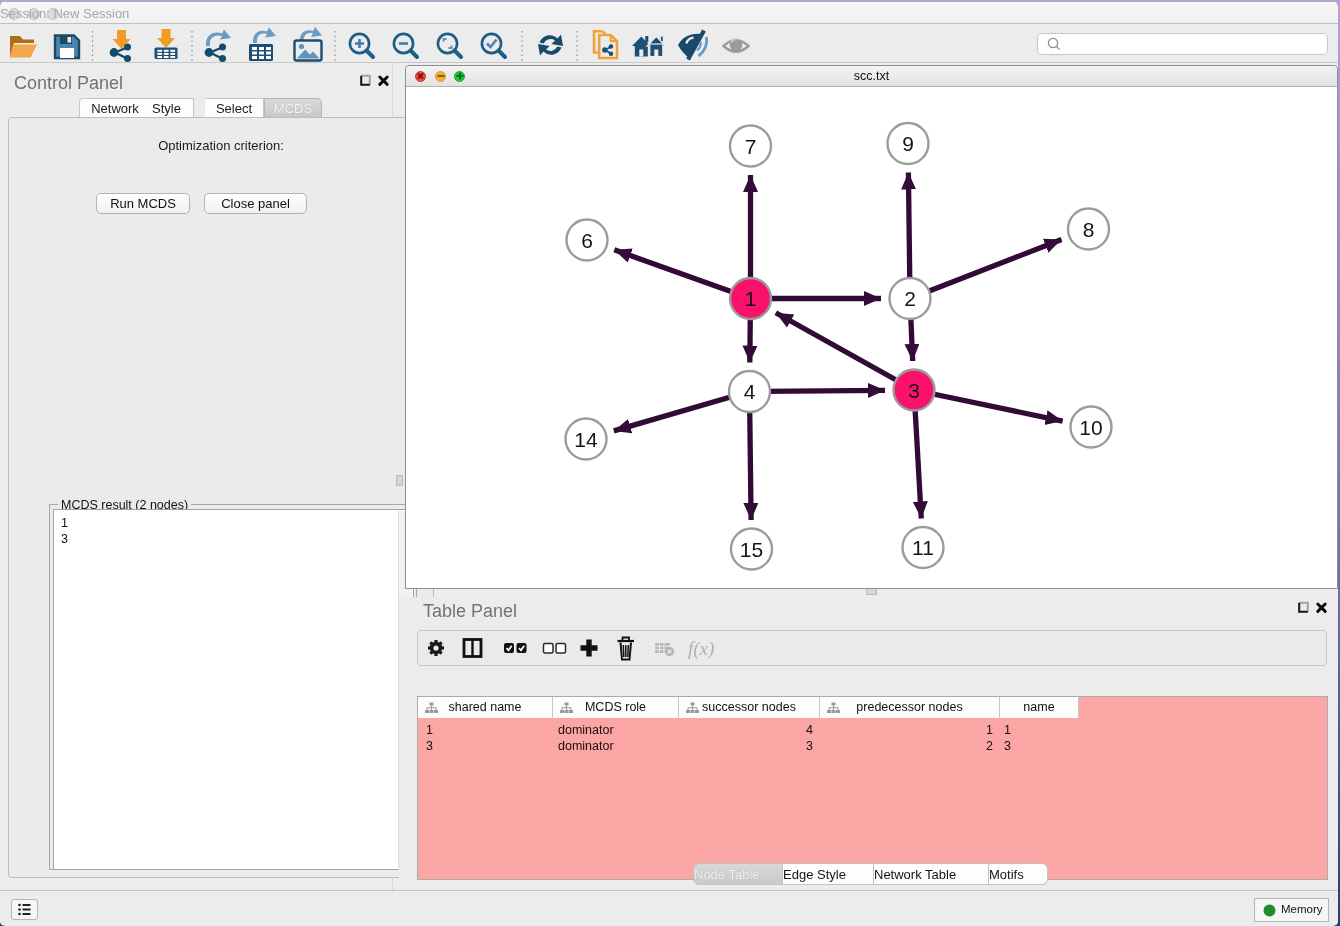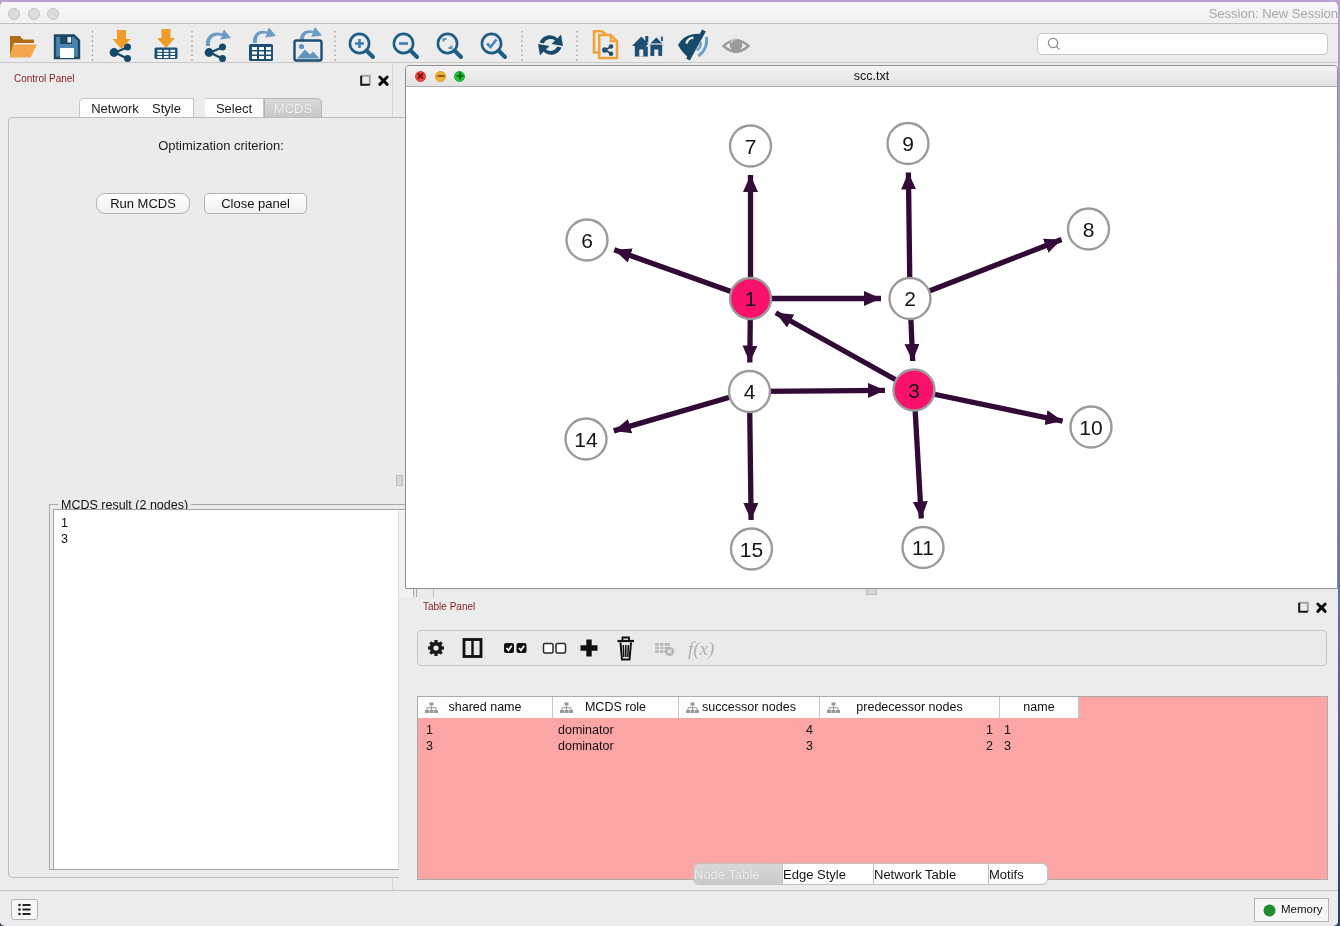--- a/index.html
+++ b/index.html
@@ -6,30 +6,30 @@
 body{width:1340px;height:926px;position:relative;overflow:hidden;
  font-family:"Liberation Sans",sans-serif;
  background:linear-gradient(180deg,#b6a1d1 0%,#9a8cc0 30%,#5d6a9a 70%,#24416b 100%);}
 .abs{position:absolute;}
 #win{position:absolute;left:0;top:0;width:1338px;height:926px;
  background:#ececec;border-radius:8px 8px 5px 5px;overflow:hidden;}
 
 #titlebar{position:absolute;left:0;top:2px;width:100%;height:21px;background:linear-gradient(180deg,#f7f7f7,#f0f0f0);border-bottom:1px solid #bfbfbf;}
 .tl{position:absolute;top:6px;width:12px;height:12px;border-radius:50%;
  background:#dcdcdc;border:1px solid #c3c3c3;box-sizing:border-box;}
-#apptitle{position:absolute;top:4px;left:0;width:100%;text-align:right;
+#apptitle{position:absolute;top:4px;left:0;width:100%;text-align:left;
  font-size:13px;color:#a7a7a7;}
 
 #toolbar{position:absolute;left:0;top:24px;width:100%;height:38px;background:#ececec;
  border-bottom:1px solid #c9c9c9;}
 #searchbox{position:absolute;left:1037px;top:33px;width:289px;height:20px;
  background:#fff;border:1px solid #c6c6c6;border-radius:5px;}
 
 #cpanel{position:absolute;left:0;top:63px;width:392px;height:827px;background:#ececec;border-right:1px solid #d8d8d8;}
-.paneltitle{font-size:10px;color:#7f1d1d;}
+.paneltitle{font-size:18px;color:#737373;}
 .tabrow .tab{position:absolute;top:0;height:20px;box-sizing:border-box;
  background:#fdfdfd;border:1px solid #c6c6c6;border-left:none;
  font-size:13px;color:#1a1a1a;text-align:center;line-height:19px;}
 .tab.first{border-left:1px solid #c6c6c6;border-radius:4px 0 0 0;}
 .tab.sel{background:linear-gradient(180deg,#dadada,#c8c8c8);color:#f5f5f5;
  border-radius:0 5px 0 0;border:1px solid #b5b5b5;text-shadow:0 0 1px #aaa;}
 #cbox{position:absolute;left:8px;top:54px;width:426px;height:761px;box-sizing:border-box;
  background:#ebebeb;border:1px solid #bdbdbd;border-radius:4px;}
 #optlabel{position:absolute;left:0;top:20px;width:100%;text-align:center;
  font-size:13px;color:#1c1c1c;}
@@ -245,21 +245,21 @@
       <path d="M20.8,3 L28.2,10.4 M28.2,3 L20.8,10.4" stroke="#080808" stroke-width="2.9" stroke-linecap="round"></path>
     </svg>
     <div class="tabrow">
       <div class="tab first" style="left:79px;top:35px;width:72px;">Network</div>
       <div class="tab" style="left:140px;top:35px;width:54px;">Style</div>
       <div class="tab" style="left:205px;top:35px;width:59px;">Select</div>
       <div class="tab sel" style="left:264px;top:35px;width:58px;">MCDS</div>
     </div>
     <div id="cbox">
       <div id="optlabel">Optimization criterion:</div>
-      <div class="btn" style="left:87px;width:94px;border-radius:9px;">Run MCDS</div>
+      <div class="btn" style="left:87px;width:94px;">Run MCDS</div>
       <div class="btn" style="left:195px;width:103px;">Close panel</div>
       <div id="fieldset">
         <div id="fieldlabel">MCDS result (2 nodes)</div>
         <div id="resultarea">1<br>3<div id="resscroll"></div></div>
       </div>
     </div>
   </div>
 
   <div class="abs" style="left:396px;top:475px;width:5px;height:9px;background:#d6d6d6;border:1px solid #bbb;"></div>
   <div class="abs" style="left:866px;top:588px;width:9px;height:5px;background:#d6d6d6;border:1px solid #bbb;"></div>

